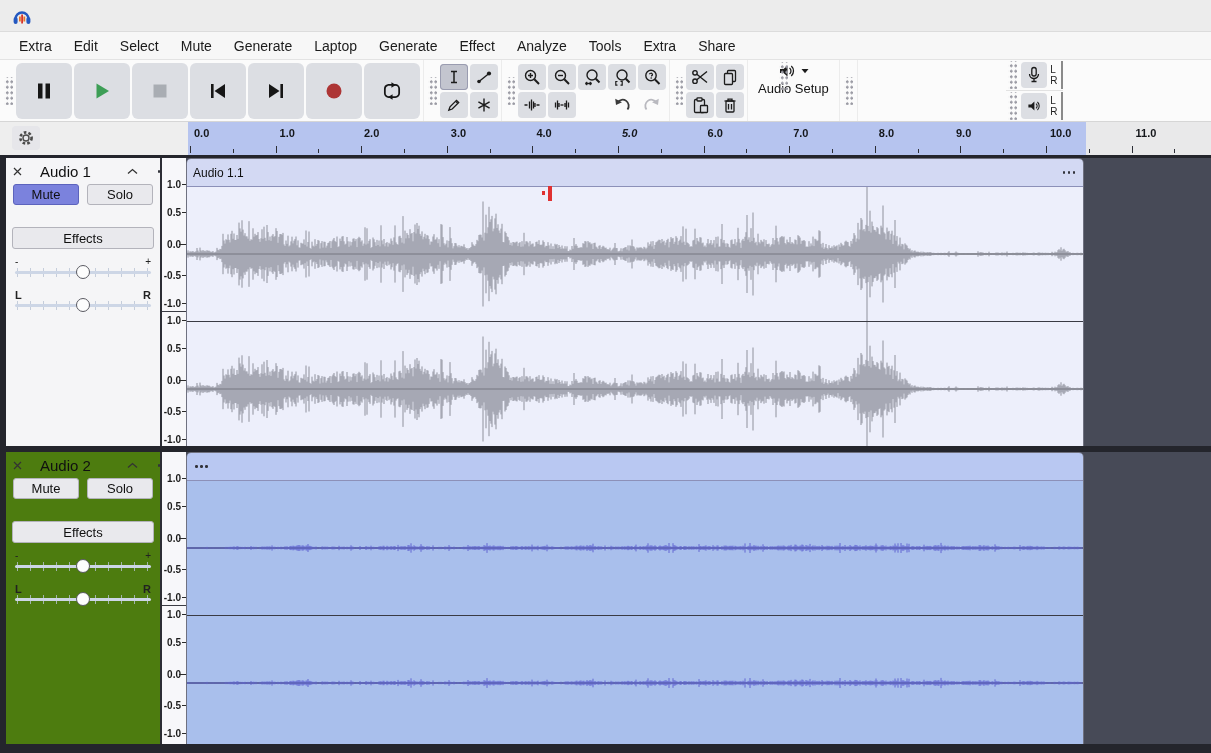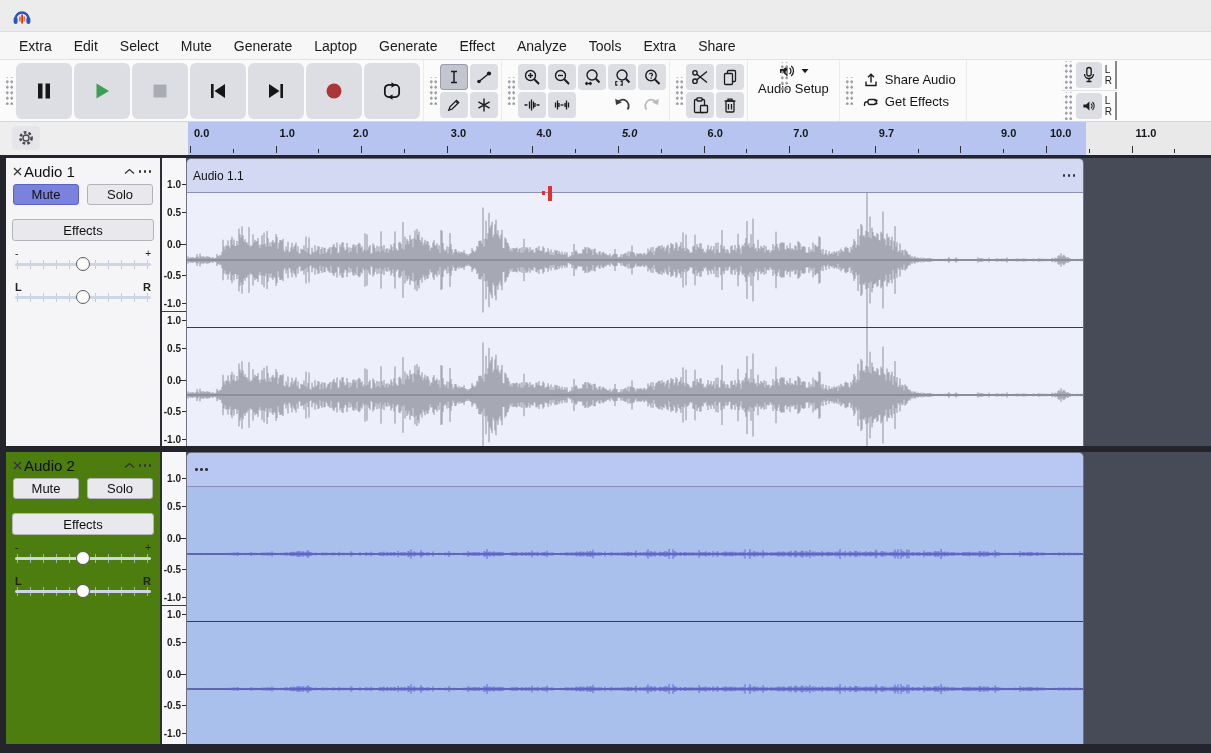--- a/index.html
+++ b/index.html
@@ -51,43 +51,43 @@
 
   
   #trackarea{position:absolute;left:0;top:155px;width:100%;height:598px;background:#24252c;padding-top:3px;box-sizing:border-box;}
   .trackrow{display:flex;margin-bottom:6px;}
   .trackrow.t0{height:288px;}
   .trackrow.t1{height:292px;}
   .edgestrip{width:6px;}
   .panel{width:156px;border-right:2px solid #2c2d35;box-sizing:border-box;padding-top:4px;}
   .panel.normal{background:#f5f5f7;}
   .panel.selected{background:#4d7c0f;}
-  .ptitle{display:flex;align-items:center;padding:1px 7px 3px 7px;gap:2px;}
+  .ptitle{display:flex;align-items:center;padding:1px 7px 3px 7px;gap:18px;}
   .tname{font-size:15px;color:#101010;flex:0 0 auto;}
   .pspacer{flex:1;}
   .btnrow{display:flex;justify-content:center;gap:8px;padding:1px 6px;}
   .pbtn{width:64px;height:19px;border-radius:3px;background:#e9e9ed;border:1px solid #b3b3bb;font-size:13px;color:#101010;display:flex;align-items:center;justify-content:center;}
   .pbtn.muteon{background:#7b82dd;border-color:#5c63bd;}
-  .pbtn.wide{width:140px;height:20px;margin-top:12px;}
+  .pbtn.wide{width:140px;height:20px;margin-top:20px;}
   .sliderblock{width:136px;margin:7px auto 0 auto;position:relative;height:26px;}
   .sllabels{display:flex;justify-content:space-between;font-size:10px;color:#222;line-height:10px;}
   .sltrack{position:absolute;left:0;right:0;top:14px;height:3px;background:#cdd6e6;border-radius:2px;}
   .slticks{position:absolute;left:2px;right:2px;top:11px;height:9px;background:repeating-linear-gradient(90deg,#b9c3d4 0 1px,transparent 1px 13px);opacity:.8;}
   .slthumb{position:absolute;left:50%;top:8px;width:14px;height:14px;margin-left:-7px;border-radius:50%;background:#fdfdfd;border:1.5px solid #5a5a62;box-sizing:border-box;}
   .panslider .sllabels{font-size:11px;font-weight:bold;}
 
   .vruler{width:24px;position:relative;}
   .vruler .inner{width:24px;background:#f7f7fa;}
   .vch{position:relative;height:135px;}
   .vlabel{position:absolute;right:5px;transform:translateY(-50%);font-size:10px;font-weight:bold;color:#1c1c1c;white-space:nowrap;}
   .vtick{position:absolute;right:0;height:1px;background:#2a2a2a;}
 
   .clipcol{flex:1;position:relative;background:#474a57;overflow:hidden;}
   .clip{position:absolute;left:0;top:0;width:898px;border:1px solid #6f7180;border-radius:5px 5px 0 0;box-sizing:border-box;overflow:hidden;}
-  .clipheader{height:34px;display:flex;align-items:center;padding:0 6px;box-sizing:border-box;border-bottom:1px solid #8c90b8;}
+  .clipheader{height:28px;display:flex;align-items:center;padding:0 6px;box-sizing:border-box;border-bottom:1px solid #8c90b8;}
   .clip.t0 .clipheader{background:#d3d9f3;}
   .clip.t1 .clipheader{background:#b9c8f2;}
   .clipname{font-size:12px;color:#101010;flex:1;}
   .kebab{display:flex;gap:2.5px;align-items:center;padding:2px;}
   .kebab i{width:2.5px;height:2.5px;border-radius:50%;background:#33343c;}
   .chan{position:relative;}
   .chan.c2{border-top:1px solid #3a3b44;}
   .clip.t0 .chan{background:#edeffb;height:134px;}
   .clip.t1 .chan{background:#a9bfec;height:134px;}
   .chan svg{display:block;}
@@ -332,41 +332,20 @@
           <svg class="icn" width="8" height="6" viewBox="0 0 8 6">
               <path d="M0.5 1 H7.5 L4 5.2 Z" fill="#1c1c1c"></path>
             </svg>
         </span>
       </div>
       <div style="font-size:13px;color:#141414;">Audio Setup</div>
     </div>
 
     <div class="tsection">
       <div class="grip"></div>
-      <div class="stack">
-        <div class="texttool">
-          <span>
-            <svg class="icn" width="16" height="16" viewBox="0 0 16 16" fill="none" stroke="#1c1c1c" stroke-width="1.4">
-                <path d="M8 10.5 V2.5 M5 5.2 L8 2.2 L11 5.2"></path>
-                <path d="M3 9.5 V13.5 H13 V9.5"></path>
-              </svg>
-          </span>
-          <span>Share Audio</span>
-        </div>
-        <div class="texttool">
-          <span>
-            <svg class="icn" width="16" height="16" viewBox="0 0 16 16" fill="none" stroke="#1c1c1c" stroke-width="1.3">
-                <path d="M7 5.5 h4 a2.5 2.5 0 0 1 0 5 h-4 a2 2 0 0 1 -2 -2 v-1 a2 2 0 0 1 2 -2 Z"></path>
-                <path d="M11.5 6.5 H14.5 M11.5 9.5 H14.5"></path>
-                <path d="M5 8 H3 Q1.5 8 1.5 10.5 V12"></path>
-              </svg>
-          </span>
-          <span>Get Effects</span>
-        </div>
-      </div>
     </div>
 
     <div class="tsection" id="meters">
       <div class="meterrow">
         <div class="grip"></div>
         <div class="mbtn">
           <svg class="icn" width="16" height="18" viewBox="0 0 16 18" fill="none" stroke="#1c1c1c" stroke-width="1.3">
               <rect x="5.8" y="1.5" width="4.4" height="8.5" rx="2.2"></rect>
               <path d="M3.5 8 a4.5 4.5 0 0 0 9 0"></path>
               <path d="M8 12.5 V15.5 M5.5 15.5 H10.5"></path>
@@ -425,28 +404,28 @@
         <div class="rtick" style="left: 686.8px; height: 7px;"></div>
         <div class="rtick" style="left: 729.6px; height: 4px;"></div>
         <div class="rtick" style="left: 772.4px; height: 7px;"></div>
         <div class="rtick" style="left: 815.2px; height: 4px;"></div>
         <div class="rtick" style="left: 858px; height: 7px;"></div>
         <div class="rtick" style="left: 900.8px; height: 4px;"></div>
         <div class="rtick" style="left: 943.6px; height: 7px;"></div>
         <div class="rtick" style="left: 986.4px; height: 4px;"></div>
         <div class="rlabel" style="left: 6px;">0.0</div>
         <div class="rlabel" style="left: 91.6px;">1.0</div>
-        <div class="rlabel" style="left: 165px;">2.0</div>
+        <div class="rlabel" style="left: 176px;">2.0</div>
         <div class="rlabel" style="left: 262.8px;">3.0</div>
         <div class="rlabel" style="left: 348.4px;">4.0</div>
         <div class="rlabel" style="left: 434px; font-style: italic;">5.0</div>
         <div class="rlabel" style="left: 519.6px;">6.0</div>
         <div class="rlabel" style="left: 605.2px;">7.0</div>
-        <div class="rlabel" style="left: 690.8px;">9.7</div>
-        <div class="rlabel" style="left: 813px;">9.0</div>
+        <div class="rlabel" style="left: 690.8px;">8.0</div>
+        <div class="rlabel" style="left: 768px;">9.0</div>
         <div class="rlabel" style="left: 862px;">10.0</div>
         <div class="rlabel" style="left: 947.6px;">11.0</div>
       </div>
   </div>
 
   <div id="trackarea">
 
     <div class="trackrow t0">
       <div class="edgestrip"></div>
       <div class="panel normal">

